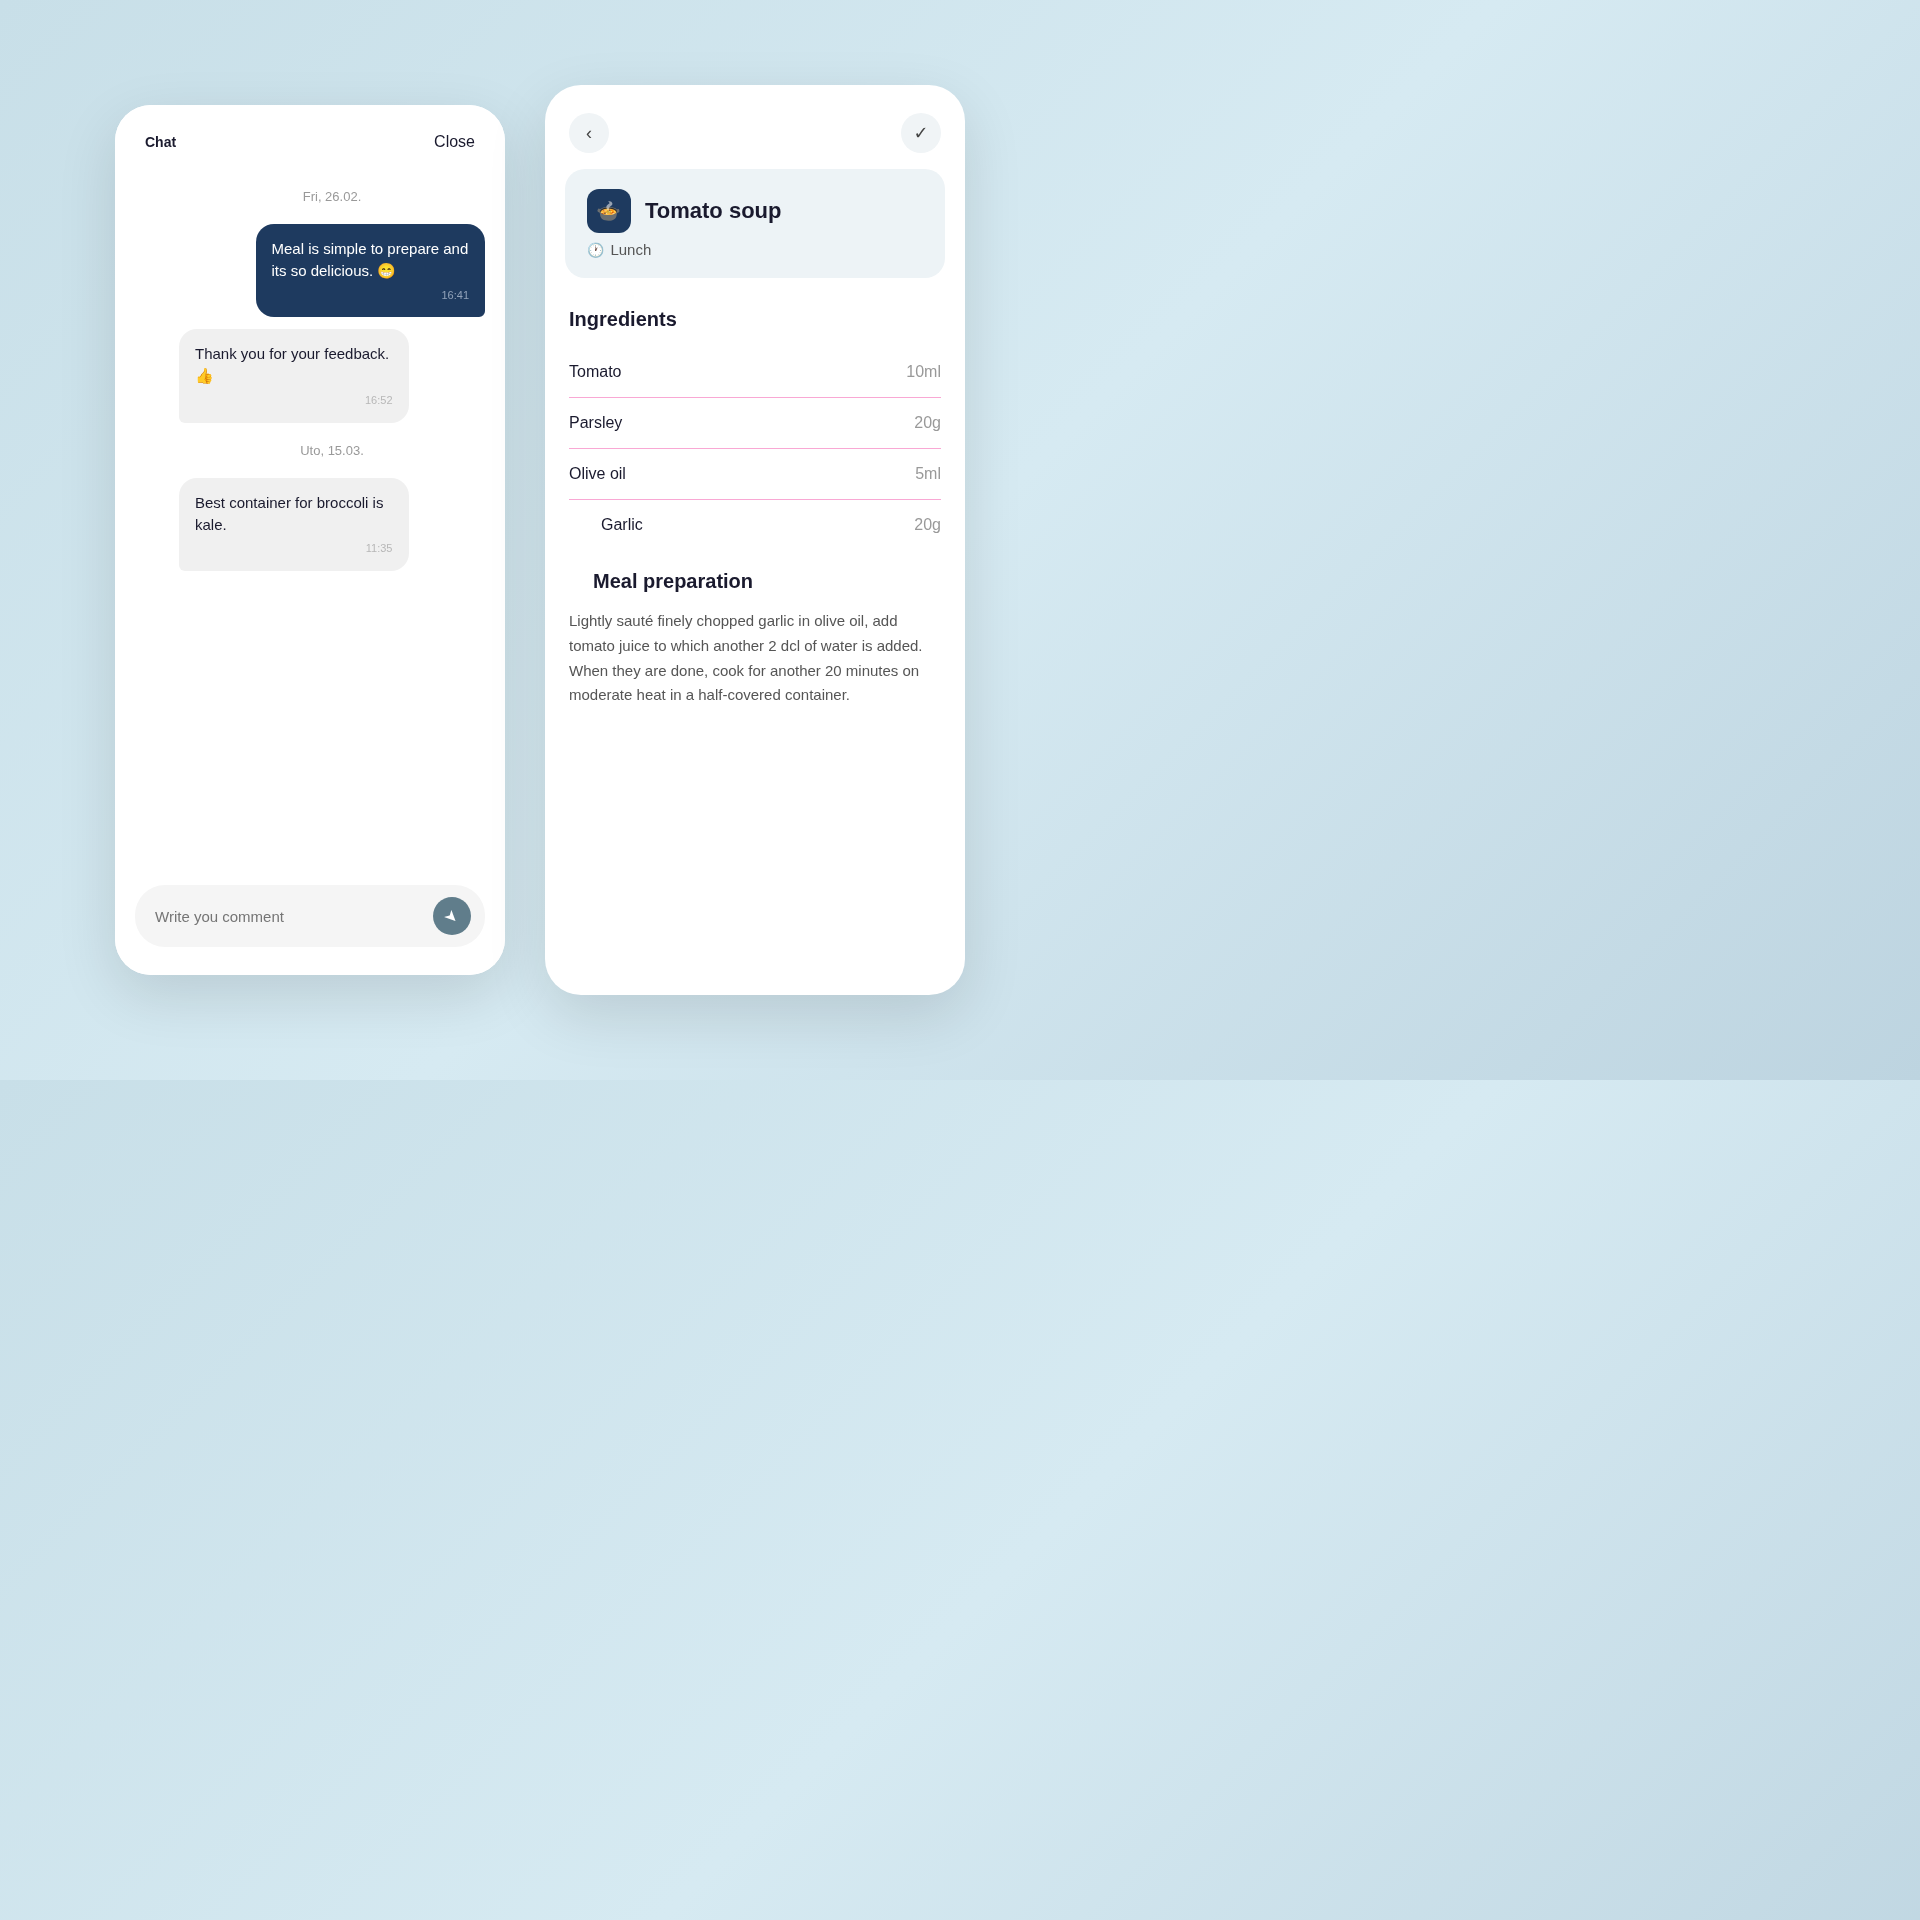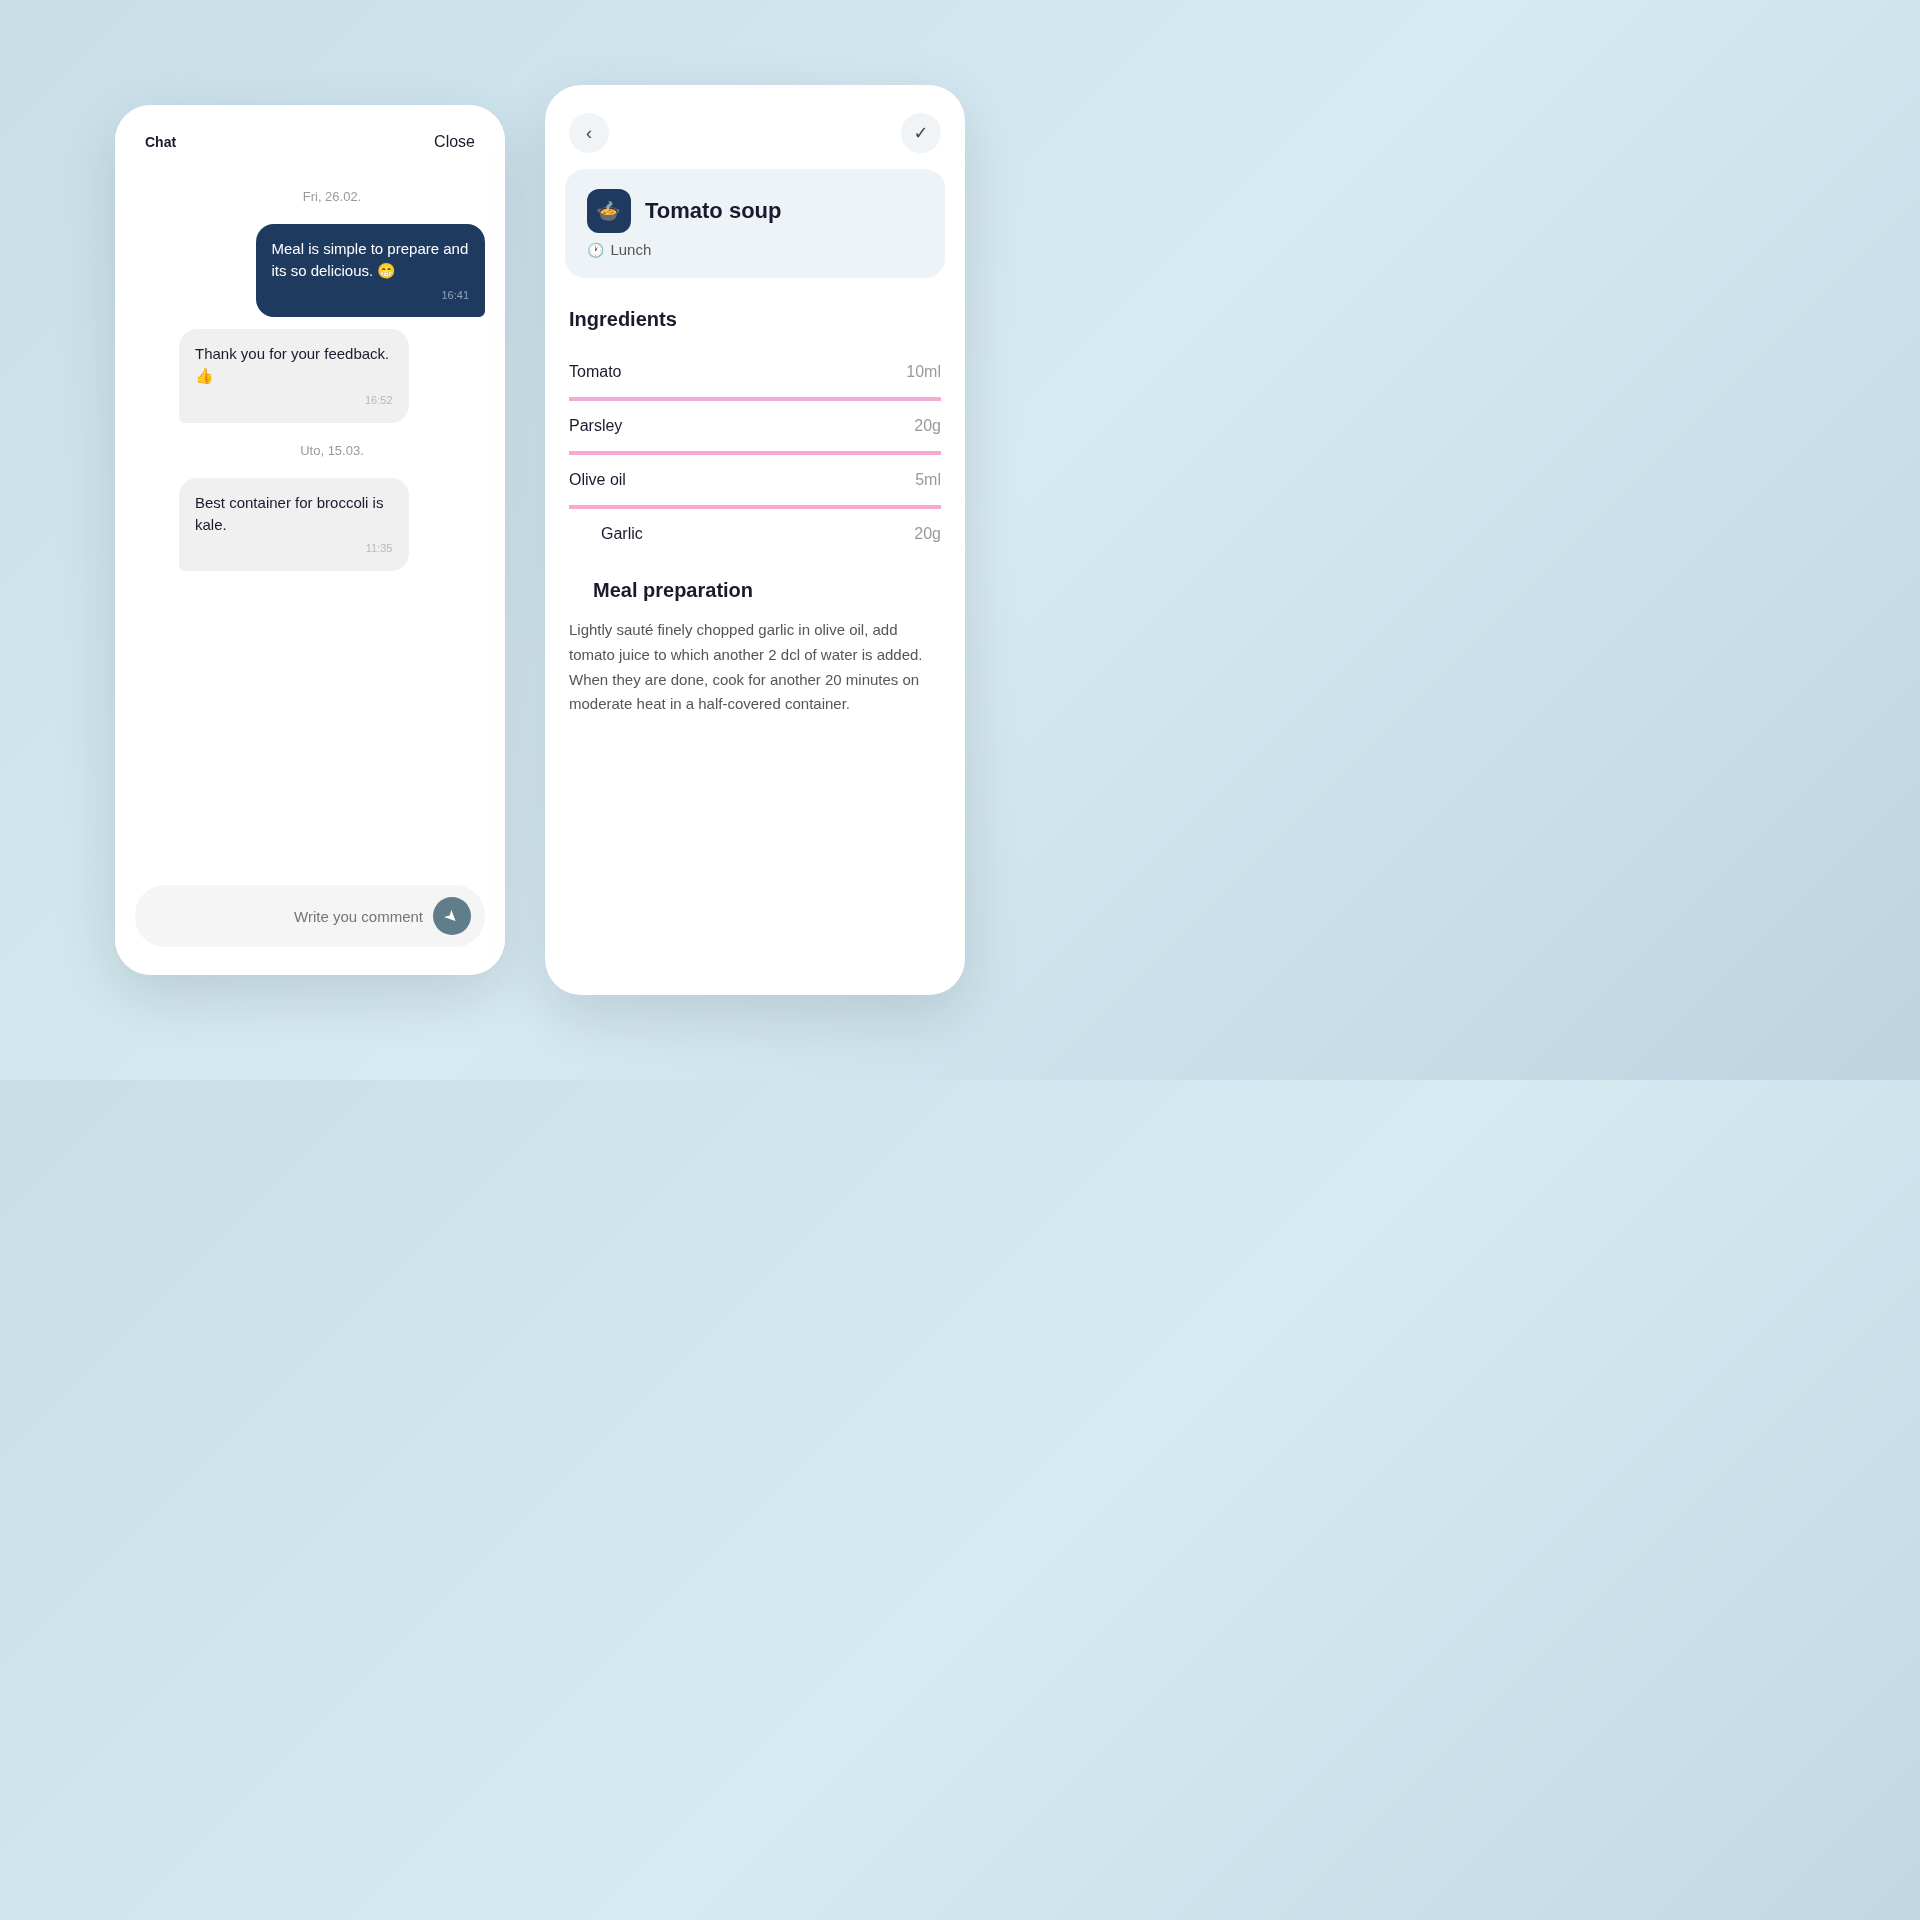--- a/index.html
+++ b/index.html
@@ -117,21 +117,20 @@
       gap: 10px;
     }
 
     .chat-input {
       flex: 1;
       border: none;
       background: transparent;
       font-size: 15px;
       color: #7f1d1d;
       outline: none;
-      text-align: right;
     }
 
     .send-btn {
       width: 38px;
       height: 38px;
       background: #607d8b;
       border-radius: 50%;
       display: flex;
       align-items: center;
       justify-content: center;
@@ -234,21 +233,21 @@
 
     .ingredients-list {
       padding: 0 24px;
     }
 
     .ingredient-row {
       display: flex;
       justify-content: space-between;
       align-items: center;
       padding: 16px 0;
-      border-bottom: 4px solid #f9a8d4;
+      border-bottom: 1px solid #f9a8d4;
     }
 
     .ingredient-row:last-child {
       border-bottom: none;
       margin-left: 32px;
     }
 
     .ingredient-name {
       font-size: 16px;
       color: #1a1a2e;

